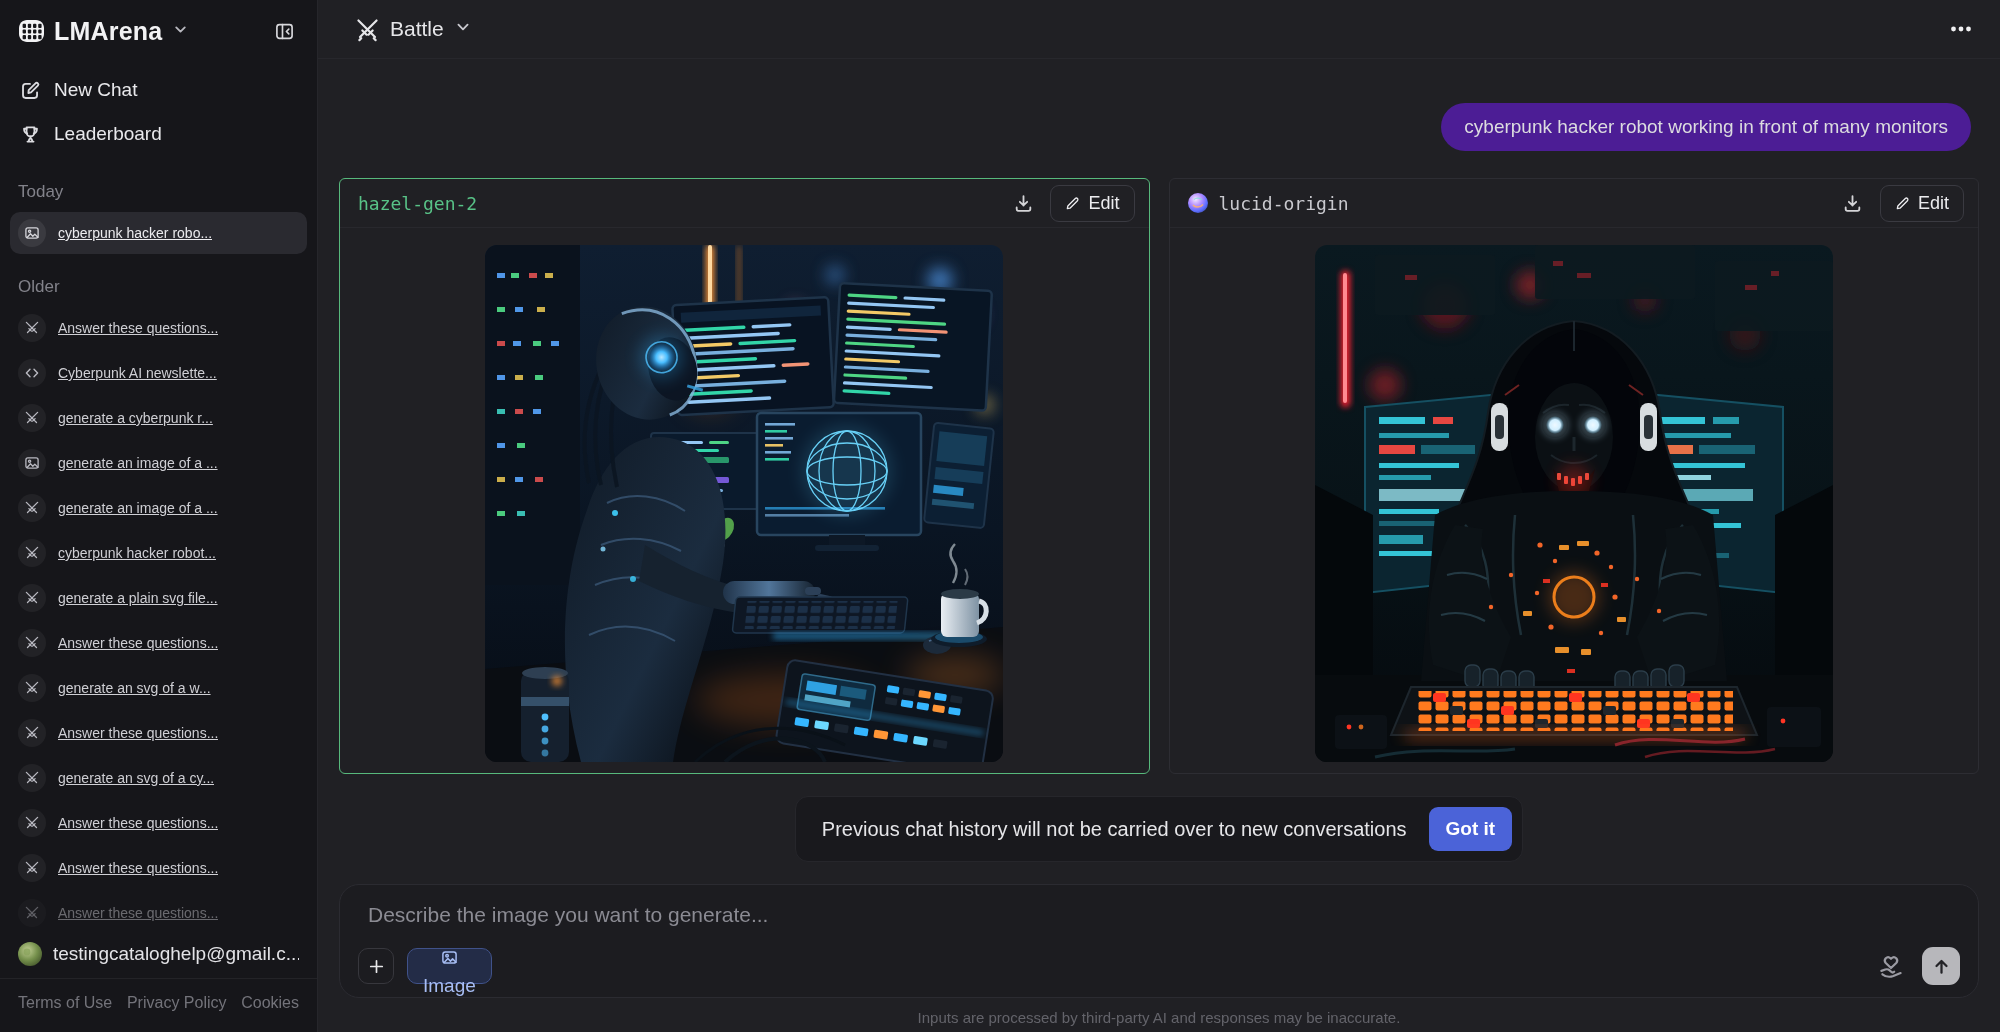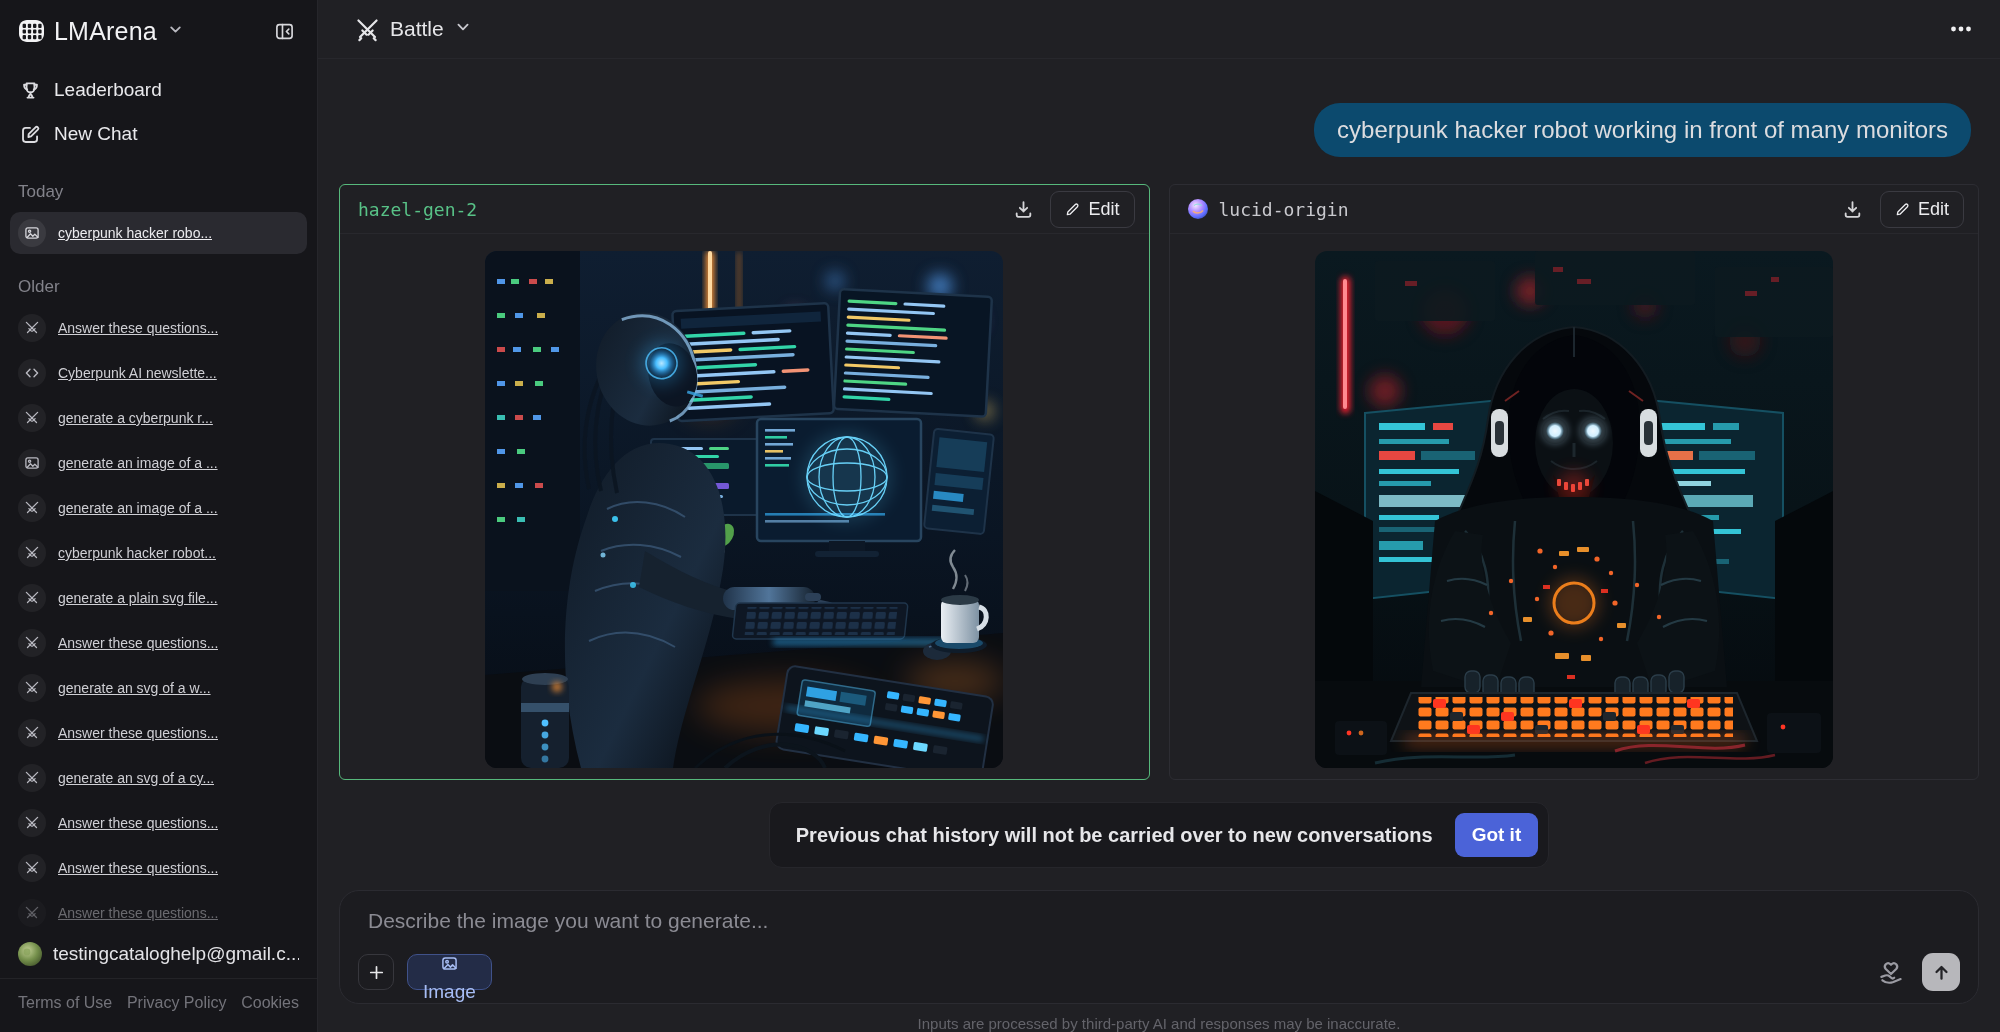--- a/index.html
+++ b/index.html
@@ -5,21 +5,21 @@
   * { margin:0; padding:0; box-sizing:border-box; }
   html,body { width:2000px; height:1032px; overflow:hidden; background:#202024;
     font-family:"Liberation Sans", sans-serif; color:#e8e8ea; }
   .app { display:flex; width:2000px; height:1032px; }
 
   
   .sidebar { width:318px; min-width:318px; height:100%; background:#16161a;
     border-right:1px solid #26262b; display:flex; flex-direction:column; }
   .sb-header { display:flex; align-items:center; padding:16px 18px 12px 18px; }
   .brand { display:flex; align-items:center; gap:9px; cursor:pointer; }
-  .brand-name { font-size:25px; font-weight:400; letter-spacing:.2px; color:#f2f2f4; }
+  .brand-name { font-size:25px; font-weight:700; letter-spacing:.2px; color:#f2f2f4; }
   .brand-caret { margin-left:2px; color:#b9b9c0; }
   .sb-collapse { margin-left:auto; color:#d8d8dc; width:30px; height:30px; display:flex;
     align-items:center; justify-content:center; border-radius:7px; cursor:pointer; }
   .sb-nav { padding:10px 10px 0 10px; }
   .sb-nav-item { display:flex; align-items:center; gap:13px; height:44px; padding:0 10px;
     border-radius:9px; cursor:pointer; color:#e9e9ec; }
   .sb-nav-item svg { color:#dcdce0; }
   .sb-nav-label { font-size:19px; }
   .sb-sections { flex:1; min-height:0; overflow:hidden; padding:6px 10px 0 10px; }
   .sb-section-label { font-size:17px; color:#82828a; padding:20px 8px 10px 8px; }
@@ -43,22 +43,22 @@
   .main { flex:1; display:flex; flex-direction:column; min-width:0; }
   .topbar { height:59px; min-height:59px; display:flex; align-items:center;
     padding:0 27px 0 37px; border-bottom:1px solid #27272c; }
   .mode { display:flex; align-items:center; gap:10px; cursor:pointer; color:#e6e6e9; }
   .mode-label { font-size:21px; font-weight:500; }
   .mode-caret { color:#c9c9cf; margin-left:1px; }
   .topbar-menu { margin-left:auto; color:#f0f0f2; cursor:pointer; display:flex; }
 
   .content { flex:1; padding:0 21px; display:flex; flex-direction:column; }
   .prompt-row { display:flex; justify-content:flex-end; margin-top:44px; }
-  .prompt-bubble { background:#0c4a6e; border-radius:26px; padding:13px 23px;
-    font-size:24px; color:#dcdcdf; margin-right:8px; }
+  .prompt-bubble { background:#4c1d95; border-radius:26px; padding:13px 23px;
+    font-size:19px; color:#dcdcdf; margin-right:8px; }
 
   .panels { display:flex; gap:19px; margin-top:27px; }
   .panel { flex:1; height:596px; border-radius:6px; border:1px solid #2d2d33;
     display:flex; flex-direction:column; overflow:hidden; }
   .panel-winner { border:1px solid #57b97c; }
   .panel-header { height:49px; min-height:49px; display:flex; align-items:center;
     padding:0 14px 0 18px; border-bottom:1px solid #28282d; }
   .model-name { font-family:"DejaVu Sans Mono", monospace; font-size:18px; color:#c9c9ce; }
   .model-name-green { color:#58c287; }
   .model-avatar { width:20px; height:20px; border-radius:50%; margin-right:11px; }
@@ -68,21 +68,21 @@
   .edit-btn { display:flex; align-items:center; gap:8px; border:1px solid #3a3a41;
     border-radius:9px; padding:7px 14px; font-size:18px; color:#ececef; cursor:pointer;
     background:transparent; }
   .panel-body { flex:1; display:flex; align-items:flex-start; justify-content:center; padding-top:17px; }
   .artwork { width:518px; height:517px; border-radius:12px; overflow:hidden; cursor:pointer; }
   .artwork svg { display:block; }
 
   .notice-row { display:flex; justify-content:center; margin-top:22px; }
   .notice { background:#19191d; border:1px solid #26262b; border-radius:13px;
     display:flex; align-items:center; gap:22px; padding:10px 10px 10px 26px; }
-  .notice-text { font-size:20px; color:#e6e6e9;font-weight:bold; }
+  .notice-text { font-size:20px; color:#e6e6e9; }
   .notice-btn { background:#4b63d8; color:#fff; font-size:19px; font-weight:600;
     border:none; border-radius:9px; padding:11px 17px; cursor:pointer; }
 
   .composer { margin-top:22px; background:#1c1c20; border:1px solid #2b2b31;
     border-radius:20px; height:114px; display:flex; flex-direction:column; padding:18px 18px 12px 18px; }
   .composer-input { background:transparent; border:none; outline:none; resize:none;
     font-family:"Liberation Sans", sans-serif; font-size:21px; color:#e8e8ea; flex:1; padding:0 10px; }
   .composer-input::placeholder { color:#8b8b93; }
   .composer-row { display:flex; align-items:center; gap:13px; }
   .plus-btn { width:36px; height:36px; border-radius:10px; border:1px solid #37373d;
@@ -137,35 +137,35 @@
             <path d="M6.3 2.2v11.6"></path>
             <path d="M11.6 6l-2 2 2 2"></path>
         </svg>
       </div>
     </div>
 
     <nav class="sb-nav">
       <div class="sb-nav-item">
         <span style="display:flex">
           <svg width="21" height="21" viewBox="0 0 16 16" fill="none" stroke="currentColor" stroke-width="1.4" stroke-linecap="round" stroke-linejoin="round">
+            <path d="M7.6 3H4.3C3.1 3 2.3 3.8 2.3 5v6.7c0 1.2.8 2 2 2H11c1.2 0 2-.8 2-2V9.4"></path>
+            <path d="M6.4 9.9l2-.4 5.2-5.2c.5-.5.5-1.3 0-1.8s-1.3-.5-1.8 0L6.6 7.7z"></path>
+          </svg>
+        </span>
+        <span class="sb-nav-label">New Chat</span>
+      </div>
+      <div class="sb-nav-item">
+        <span style="display:flex">
+          <svg width="21" height="21" viewBox="0 0 16 16" fill="none" stroke="currentColor" stroke-width="1.4" stroke-linecap="round" stroke-linejoin="round">
             <path d="M5 2.6h6v3.9a3 3 0 0 1-6 0z"></path>
             <path d="M5 3.6H3.1c0 2 .9 3.3 2.4 3.6M11 3.6h1.9c0 2-.9 3.3-2.4 3.6"></path>
             <path d="M8 9.5v1.6M5.7 13.4h4.6M6.7 13.4c0-1.3.5-2.3 1.3-2.3s1.3 1 1.3 2.3"></path>
           </svg>
         </span>
         <span class="sb-nav-label">Leaderboard</span>
-      </div>
-      <div class="sb-nav-item">
-        <span style="display:flex">
-          <svg width="21" height="21" viewBox="0 0 16 16" fill="none" stroke="currentColor" stroke-width="1.4" stroke-linecap="round" stroke-linejoin="round">
-            <path d="M7.6 3H4.3C3.1 3 2.3 3.8 2.3 5v6.7c0 1.2.8 2 2 2H11c1.2 0 2-.8 2-2V9.4"></path>
-            <path d="M6.4 9.9l2-.4 5.2-5.2c.5-.5.5-1.3 0-1.8s-1.3-.5-1.8 0L6.6 7.7z"></path>
-          </svg>
-        </span>
-        <span class="sb-nav-label">New Chat</span>
       </div>
     </nav>
 
     <div class="sb-sections" id="sb-sections">
         <div class="sb-section-label">Today</div>
         <div class="sb-item sb-item-active">
           <span class="sb-item-icon">
             <svg width="16" height="16" viewBox="0 0 16 16" fill="none" stroke="currentColor" stroke-width="1.3" stroke-linecap="round" stroke-linejoin="round">
               <rect x="1.9" y="2.9" width="12.2" height="10.2" rx="2"></rect>
               <circle cx="5.6" cy="6.3" r="1.1"></circle>

